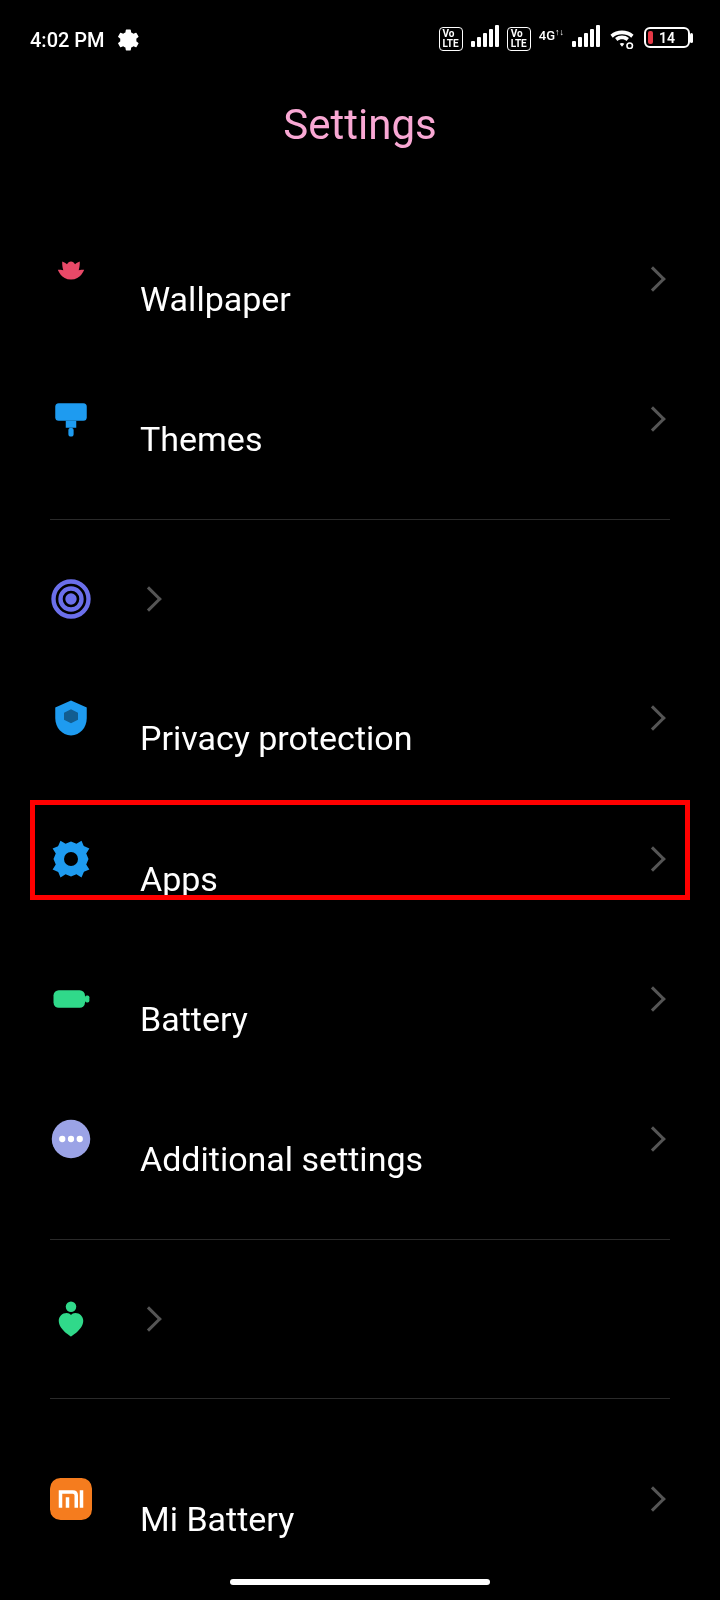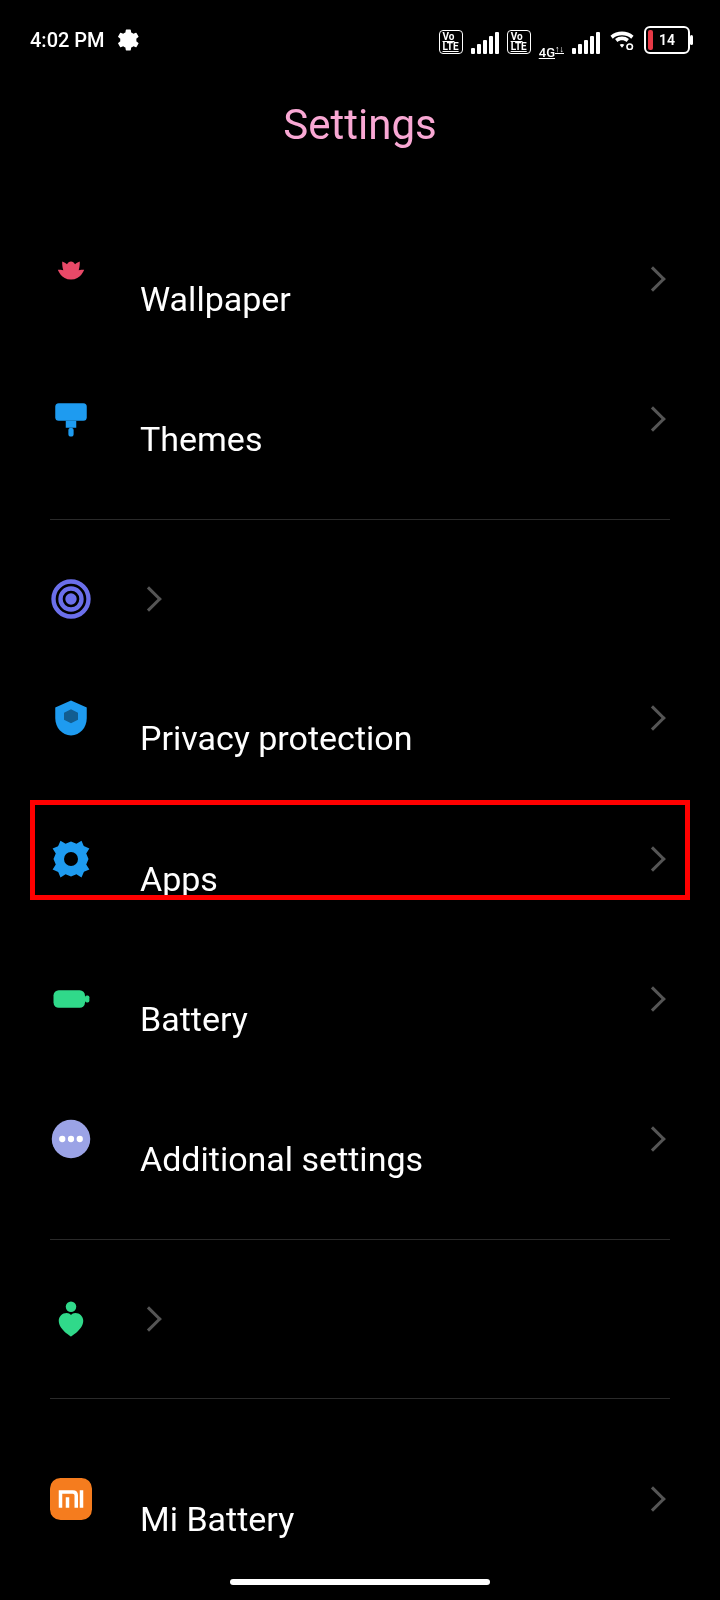--- a/index.html
+++ b/index.html
@@ -30,23 +30,22 @@
       font-size: 20px;
       font-weight: 500;
       color: #ffffff;
     }
     .status-gear {
       width: 24px;
       height: 24px;
     }
     .status-right {
       display: flex;
-      align-items: flex-end;
+      align-items: flex-start;
       gap: 8px;
-      text-decoration: underline;
     }
     .volte-box {
       font-size: 10px;
       border: 1.5px solid #fff;
       border-radius: 4px;
       padding: 1px 3px;
       line-height: 1;
       font-weight: bold;
     }
     .signal-bars {
@@ -55,21 +54,21 @@
       gap: 2px;
       height: 20px;
     }
     .signal-bar {
       width: 4px;
       background: #fff;
       border-radius: 1px;
     }
     .battery-box {
       width: 46px;
-      height: 28px;
+      height: 21px;
       border: 2px solid #fff;
       border-radius: 6px;
       position: relative;
       display: flex;
       align-items: center;
       padding: 2px;
     }
     .battery-tip {
       position: absolute;
       right: -5px;

